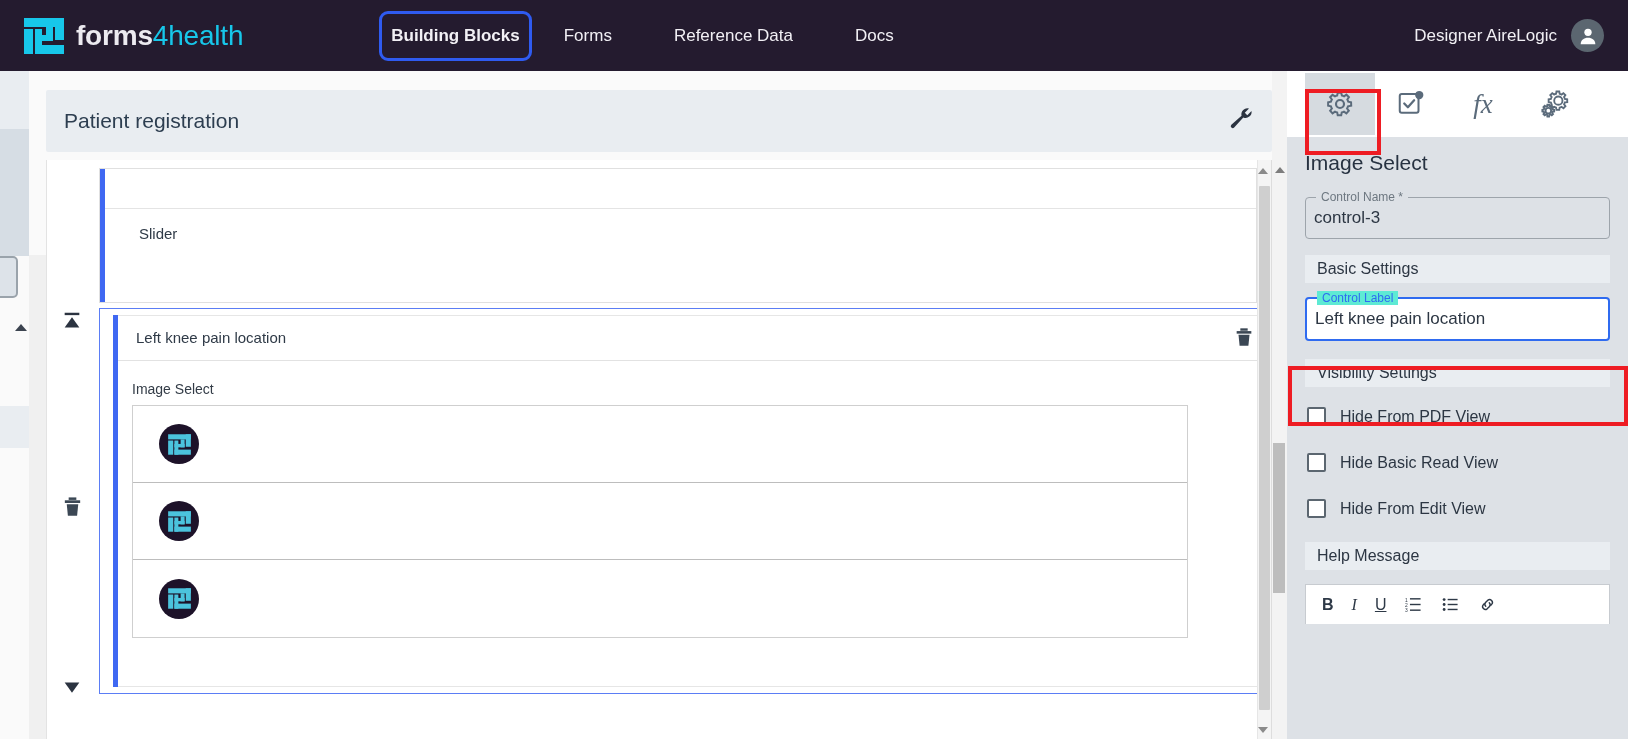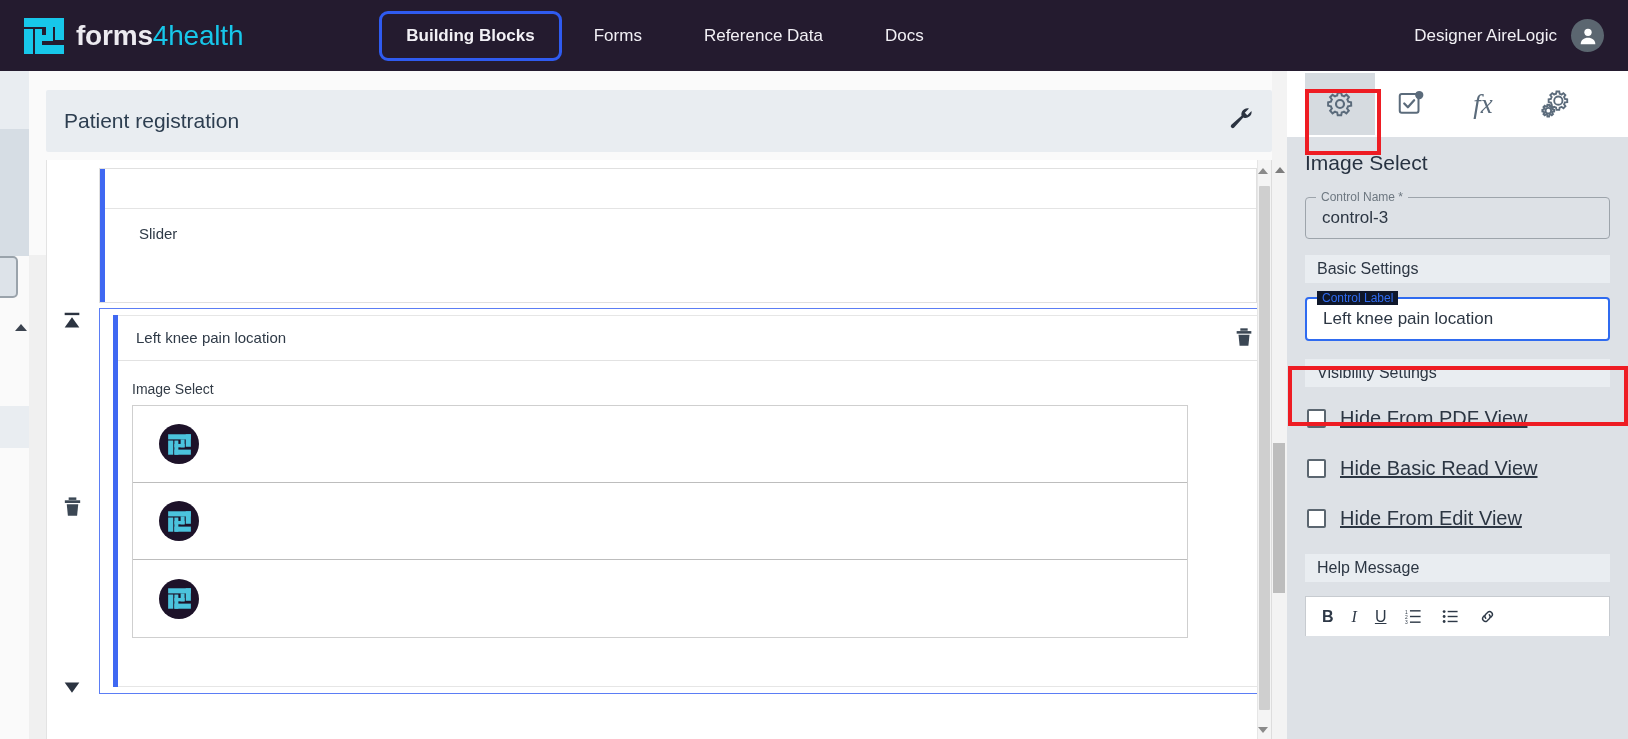--- a/index.html
+++ b/index.html
@@ -23,21 +23,21 @@
   .brand-text .w { color: #eceaf0; }
   .brand-text .c { color: #17c7ea; font-weight: normal; }
 
   .navlinks { display: flex; align-items: center; margin-left: 140px; gap: 0px; }
   .navlink {
     color: #f2f0f5; font-size: 17px; padding: 9px 18px; cursor: pointer;
     border-radius: 5px; white-space: nowrap;
   }
   .navlink.active {
     border: 3px solid #2f5bf0; border-radius: 9px; font-weight: bold;
-    padding: 12px 24px; margin-right: 14px; margin-left: -4px;
+    padding: 12px 9px; margin-right: 14px; margin-left: -4px;
   }
   .navlink.spaced { margin-left: 26px; }
 
   .user {
     position: absolute; right: 24px; top: 0; height: 71px;
     display: flex; align-items: center; gap: 14px;
   }
   .user-name { color: #f1eff4; font-size: 17px; }
   .avatar {
     width: 33px; height: 33px; border-radius: 50%; background: #5b6670;
@@ -144,41 +144,41 @@
     border:4px solid #ee1c23; box-sizing:border-box; pointer-events:none; z-index:6;
   }
   .fx { font-family:"Liberation Serif", serif; font-style:italic; font-size:27px; color:#5b6b7b;}
 
   .panel-body { position:absolute; left:0; top:66px; width:341px; bottom:0; }
   .panel-head { font-size:21px; color:#273241; padding:14px 0 10px 18px; }
 
   .field {
     position:relative; margin:6px 18px 0 18px; height:42px;
     border:1px solid #9da4ab; border-radius:4px; background:#dde1e6;
-    display:flex; align-items:center; padding-left:16px;
+    display:flex; align-items:center; padding-left:8px;
   }
   .field-legend {
     position:absolute; left:10px; top:-8px; background:#dde1e6;
     padding:0 5px; font-size:12px; color:#6d7780;
   }
   .field-value { font-size:17px; color:#2c3643; }
 
   .field.focused { border:2px solid #2f6bf0; border-radius:4px; background:#fff; }
-  .field.focused .field-legend { color:#2f6bf0; background:#0f172a; }
+  .field.focused .field-legend { color:#2f6bf0; background:#5eead4; }
   .field.white { background:#fff; }
   .field.white .field-legend { background:#fff; }
 
   .section-head {
     margin:16px 18px 0 18px; background:#e9edf1; height:28px;
     display:flex; align-items:center; padding-left:12px;
     font-size:16px; color:#2c3643;
   }
   .check-row { display:flex; align-items:center; margin:17px 0 0 20px; gap:14px; }
   .cbox { width:19px; height:19px; border:2px solid #5b6670; border-radius:2px; background:#fff; cursor:pointer;}
-  .check-label { font-size:20px; color:#2c3643;text-decoration:underline; }
+  .check-label { font-size:16px; color:#2c3643; }
 
   .editor-toolbar {
     margin:14px 18px 0 18px; height:40px; border:1px solid #c7cbd0; border-bottom:none;
     background:#fff; display:flex; align-items:center; gap:18px; padding-left:16px;
   }
   .tb-btn { font-size:16px; color:#2e3947; cursor:pointer; display:flex; align-items:center; }
 
   .red-hl-label {
     position:absolute; left:1px; top:295px; width:340px; height:60px;
     border:4px solid #ee1c23; box-sizing:border-box; pointer-events:none; z-index:5;

